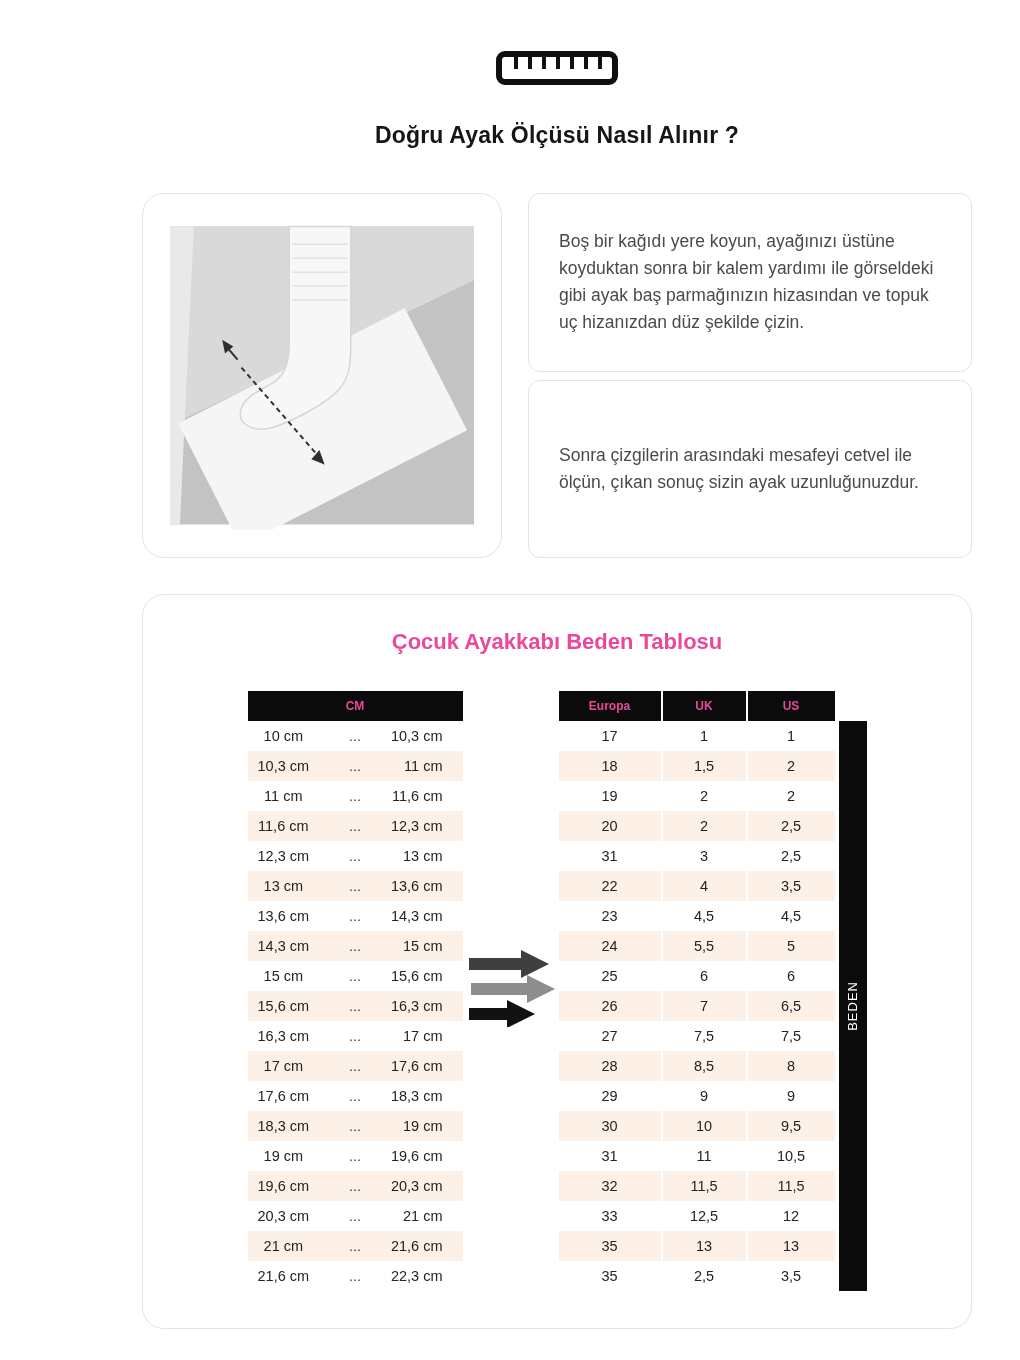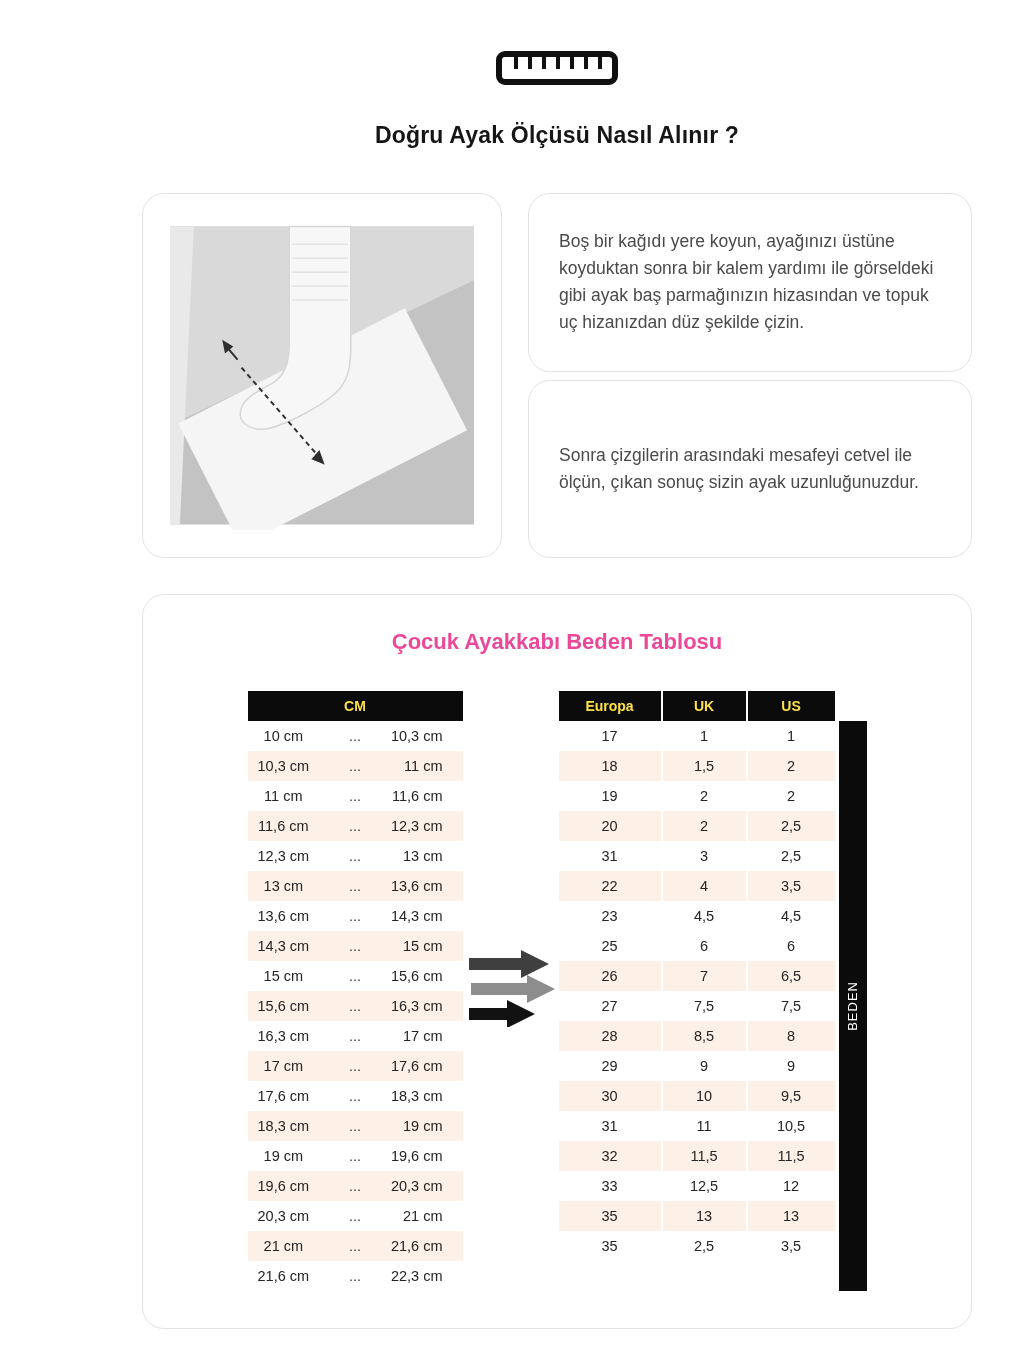--- a/index.html
+++ b/index.html
@@ -20,41 +20,41 @@
   
   .instruction-row { display:flex; gap:26px; padding:0 95px; margin-top:44px; }
   .image-card {
     width:360px; height:365px; flex:0 0 360px;
     border:1px solid #e3e3e3; border-radius:22px;
     background:#fff; padding:27px; overflow:hidden;
   }
   .image-card svg { width:100%; height:100%; display:block; }
   .text-col { flex:1; display:flex; flex-direction:column; gap:8px; height:365px; }
   .text-card {
-    border:1px solid #e3e3e3; border-radius:22px;
+    border:1px solid #e3e3e3; border-radius:12px;
     background:#fff; padding:24px 30px;
     font-size:17.5px; line-height:1.55; color:#4a4a4a;
     flex:1; display:flex; align-items:center;
   }
 
   
   .table-card {
     margin:36px 95px 0 95px;
     border:1px solid #e3e3e3; border-radius:22px;
     background:#fff; padding:34px 0 32px 0;
     height:735px;
   }
   .table-title { text-align:center; font-size:22px; font-weight:bold; color:#ec4899; }
   .tables { display:flex; justify-content:center; align-items:flex-start; margin-top:36px; }
 
   table { border-collapse:collapse; table-layout:fixed; }
   th, td { height:30px; font-size:14.5px; color:#242424; }
   thead th {
     background:var(--table-header-bg, #0b0b0b);
-    color:#fde047; font-weight:bold; font-size:14px;
+    color:#ec4899; font-weight:bold; font-size:12px;
   }
   tr.alt td { background:var(--row-alt, #fdf0e7); }
 
   .cm-table { width:215px; }
   .cm-table td:nth-child(1) { width:82px; text-align:center; }
   .cm-table td:nth-child(2) { width:28px; text-align:center; color:#3a3a3a; }
   .cm-table td:nth-child(3) { width:105px; text-align:right; padding-right:20px; }
 
   .arrow-box { width:96px; display:flex; justify-content:center; margin-top:258px; }
 
@@ -294,20 +294,25 @@
             <tr class="alt">
               <td>22</td>
               <td>4</td>
               <td>3,5</td>
             </tr>
             <tr>
               <td>23</td>
               <td>4,5</td>
               <td>4,5</td>
             </tr>
+            <tr class="alt">
+              <td>24</td>
+              <td>5,5</td>
+              <td>5</td>
+            </tr>
             <tr>
               <td>25</td>
               <td>6</td>
               <td>6</td>
             </tr>
             <tr class="alt">
               <td>26</td>
               <td>7</td>
               <td>6,5</td>
             </tr>

